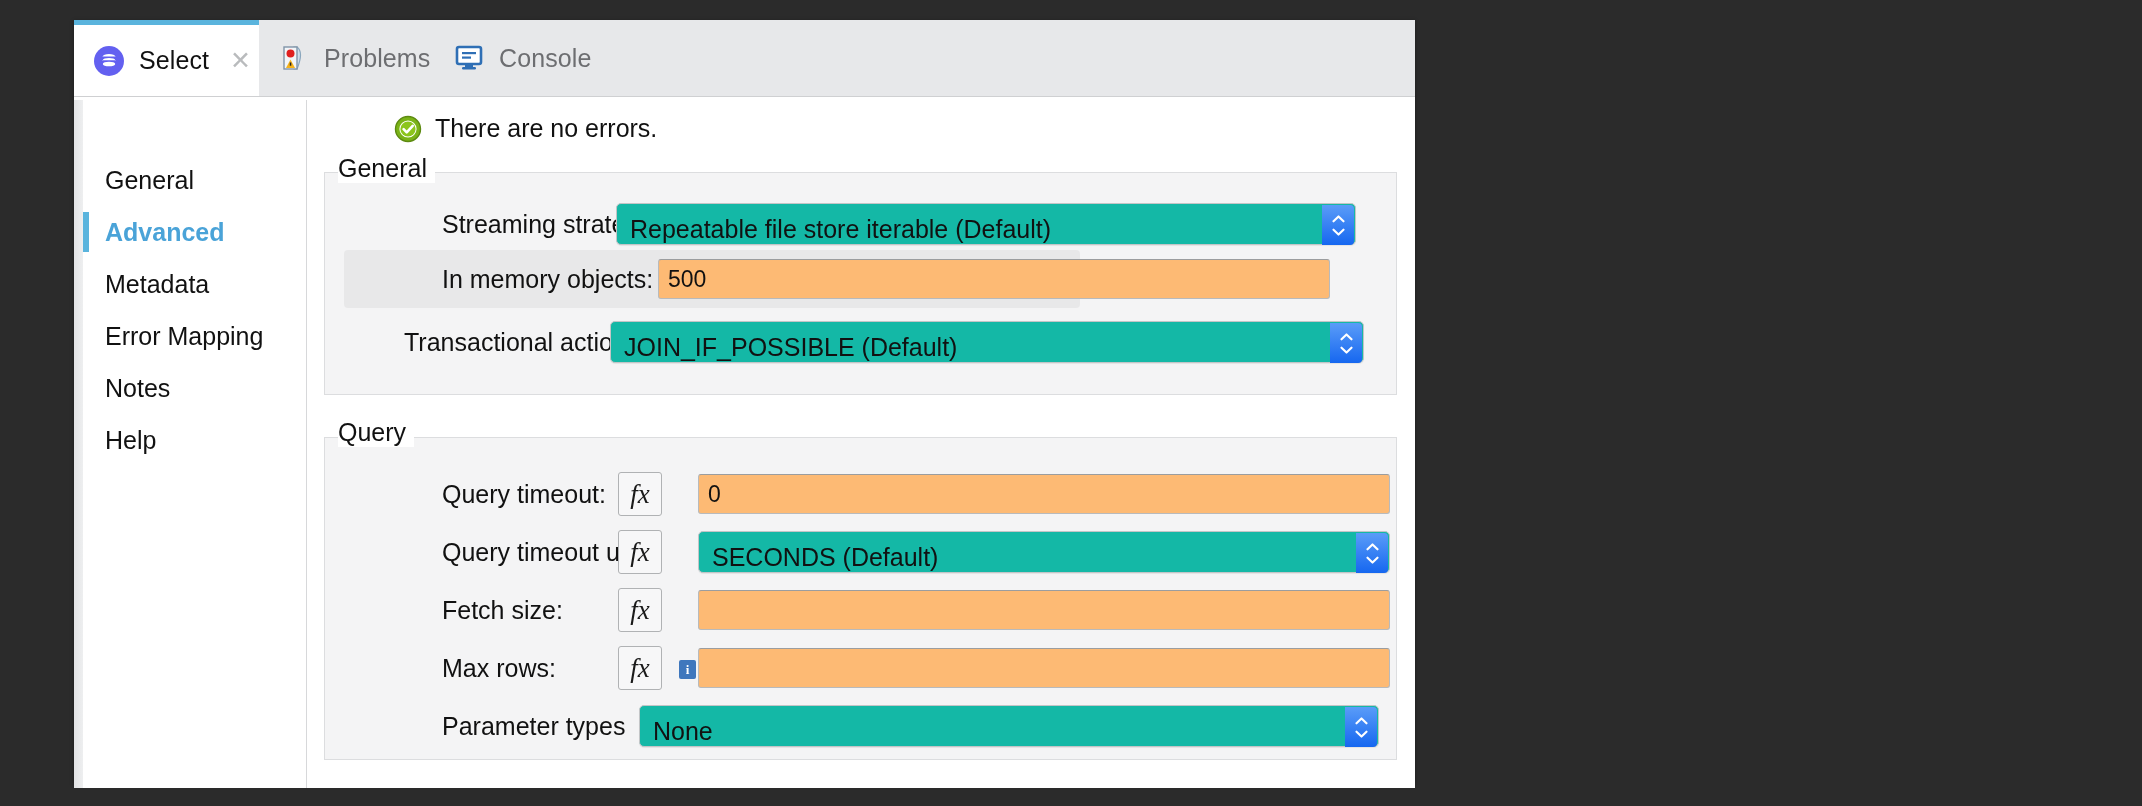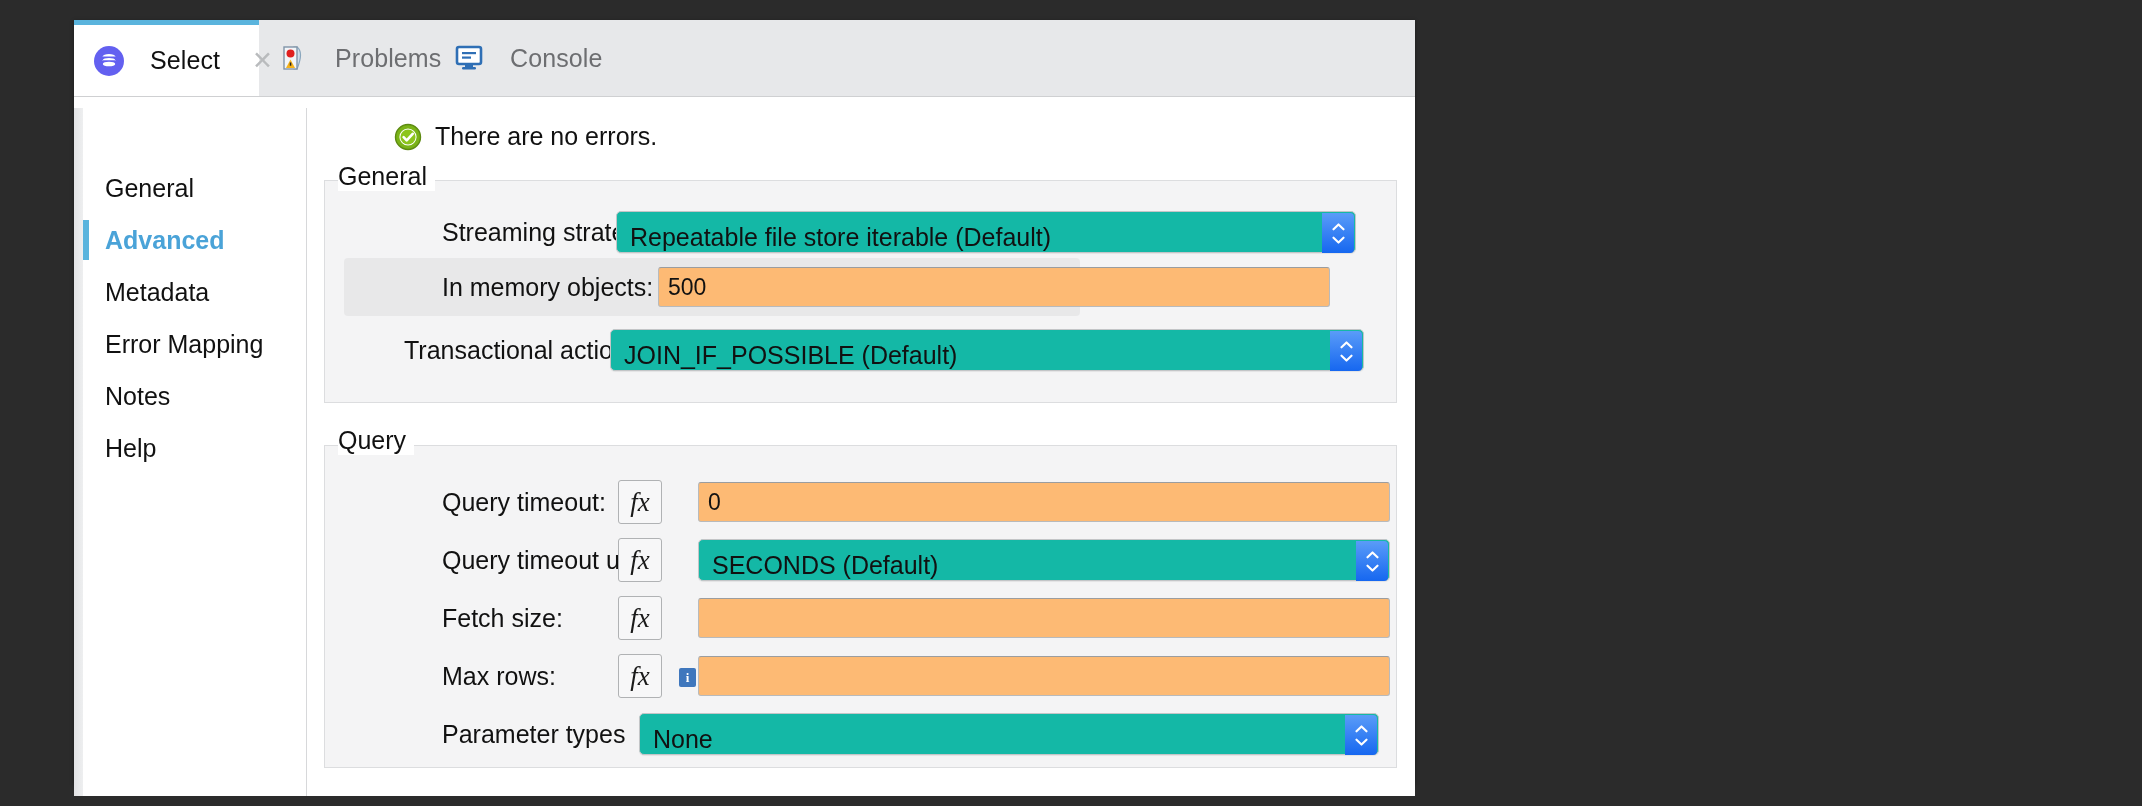--- a/index.html
+++ b/index.html
@@ -39,21 +39,21 @@
     background: #e7e8ea;
     border-bottom: 1px solid #cfd0d2;
   }
 
   .tab {
     position: absolute;
     top: 0;
     height: 76px;
     display: flex;
     align-items: center;
-    gap: 26px;
+    gap: 15px;
     padding: 0 20px;
     box-sizing: border-box;
     cursor: default;
   }
 
   .tab.active {
     background: #ffffff;
     border-top: 5px solid #5ab4dd;
   }
 
@@ -83,21 +83,21 @@
     display: flex; align-items: center; justify-content: center;
     flex: none;
   }
 
   .prob-icon { width: 30px; height: 30px; flex: none; }
   .console-icon { width: 30px; height: 26px; flex: none; }
 
   
   .content {
     position: absolute;
-    left: 0; top: 88px;
+    left: 0; top: 80px;
     width: 1341px;
     height: 688px;
     background: #ffffff;
   }
 
   .status-row {
     position: absolute;
     left: 320px; top: 14px;
     display: flex;
     align-items: center;

